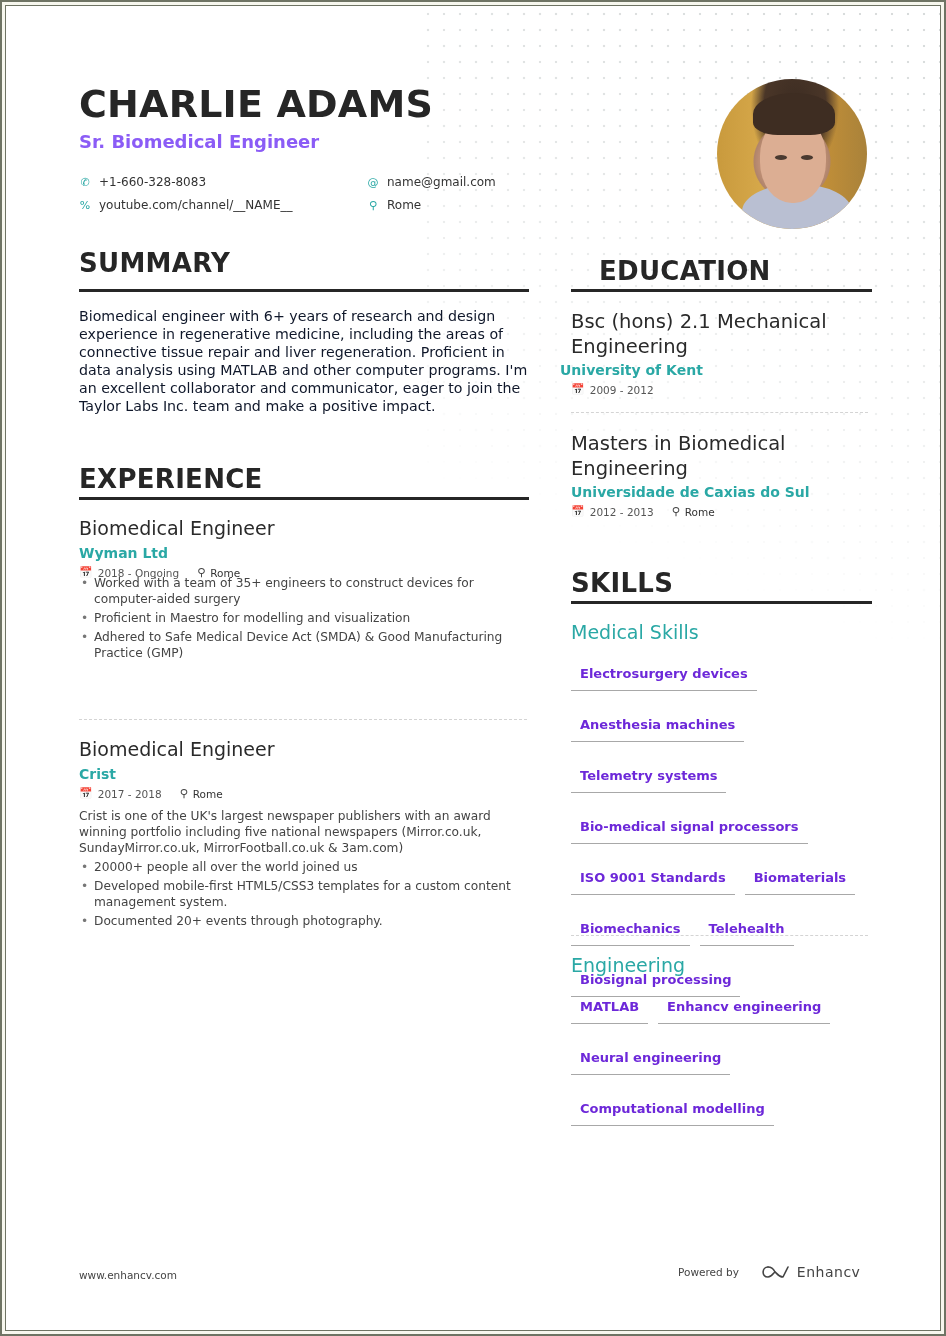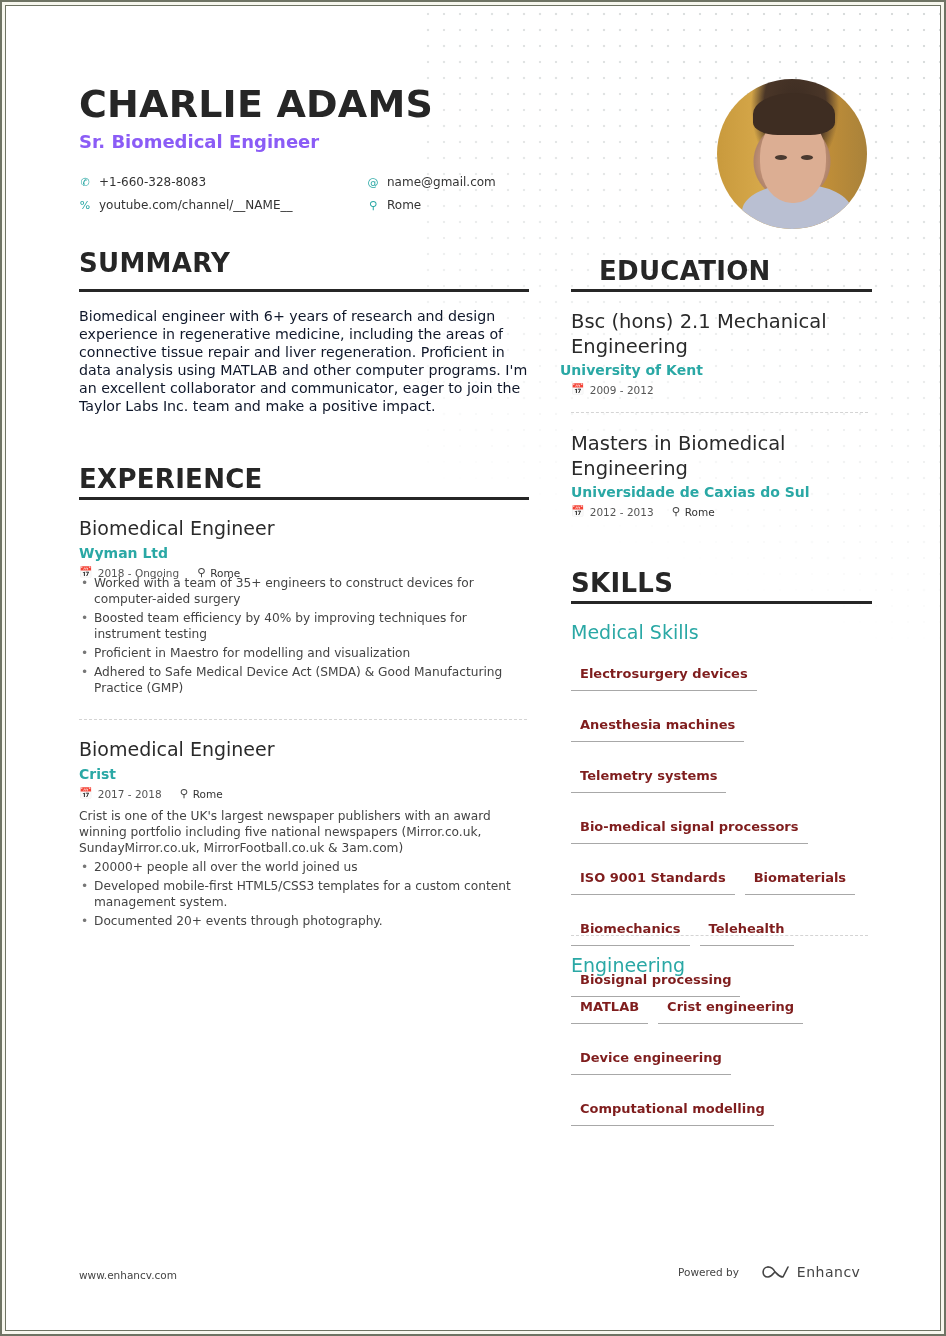--- a/index.html
+++ b/index.html
@@ -51,21 +51,21 @@
   .bullets li { position: relative; padding-left: 15px; margin-bottom: 3px; }
   .bullets li::before { content: "•"; position: absolute; left: 2px; top: 0; color: #777; }
   .desc { position: absolute; font-size: 12.2px; line-height: 16px; color: #444; font-family: "DejaVu Sans", sans-serif; }
 
   .dashed { position: absolute; height: 0; border-top: 1px dashed #d4d4d4; }
 
   .edu-title { position: absolute; font-size: 19.5px; line-height: 25px; color: #2a2a2a; font-family: "DejaVu Sans", sans-serif; width: 300px; }
 
   .skill-group { position: absolute; font-size: 19px; color: #2aa8a5; font-family: "DejaVu Sans", sans-serif; }
   .tags { position: absolute; display: flex; flex-wrap: wrap; column-gap: 10px; row-gap: 12px; width: 310px; }
-  .tag { font-size: 13px; font-weight: bold; color: #7f1d1d; padding: 0 9px 6px 9px; border-bottom: 1px solid #a8a8a8; font-family: "DejaVu Sans", sans-serif; line-height: 20px; white-space: nowrap; }
+  .tag { font-size: 13px; font-weight: bold; color: #6d28d9; padding: 0 9px 6px 9px; border-bottom: 1px solid #a8a8a8; font-family: "DejaVu Sans", sans-serif; line-height: 20px; white-space: nowrap; }
   .tags .break { flex-basis: 100%; height: 0; }
 
   .footer-left { position: absolute; left: 79px; top: 1269px; font-size: 10.5px; color: #444; font-family: "DejaVu Sans", sans-serif; }
   .footer-right { position: absolute; left: 678px; top: 1264px; display: flex; align-items: center; gap: 20px; font-family: "DejaVu Sans", sans-serif; }
   .footer-right .powered { font-size: 10.5px; color: #444; }
   .footer-right .brand { display: flex; align-items: center; gap: 6px; font-size: 14px; color: #444; letter-spacing: 0.5px; }
 </style>
 </head>
 <body>
 
@@ -114,21 +114,20 @@
   <div class="job-title" style="left:79px; top:517px;">Biomedical Engineer</div>
   <div class="company" style="left:79px; top:545px;">Wyman Ltd</div>
   <div class="meta" style="left:79px; top:566px;">
     <span class="cal">📅</span>
     <span>2018 - Ongoing</span>
     <span class="pin">⚲</span>
     <span class="loc">Rome</span>
   </div>
   <ul class="bullets" style="left:79px; top:575px; width:450px;">
     <li>Worked with a team of 35+ engineers to construct devices for computer-aided surgery</li>
-    <li>Boosted team efficiency by 40% by improving techniques for instrument testing</li>
     <li>Proficient in Maestro for modelling and visualization</li>
     <li>Adhered to Safe Medical Device Act (SMDA) &amp; Good Manufacturing Practice (GMP)</li>
   </ul>
   <div class="dashed" style="left:79px; top:719px; width:448px;"></div>
 
   <div class="job-title" style="left:79px; top:738px;">Biomedical Engineer</div>
   <div class="company" style="left:79px; top:766px;">Crist</div>
   <div class="meta" style="left:79px; top:787px;">
     <span class="cal">📅</span>
     <span>2017 - 2018</span>
@@ -181,23 +180,23 @@
     <span class="tag">Biomechanics</span>
     <span class="tag">Telehealth</span>
     <span class="break"></span>
     <span class="tag">Biosignal processing</span>
   </div>
   <div class="dashed" style="left:571px; top:935px; width:297px;"></div>
 
   <div class="skill-group" style="left:571px; top:954px;">Engineering</div>
   <div class="tags" style="left:571px; top:997px;">
     <span class="tag">MATLAB</span>
-    <span class="tag">Crist engineering</span>
-    <span class="break"></span>
-    <span class="tag">Device engineering</span>
+    <span class="tag">Enhancv engineering</span>
+    <span class="break"></span>
+    <span class="tag">Neural engineering</span>
     <span class="break"></span>
     <span class="tag">Computational modelling</span>
   </div>
 
   <div class="footer-left">www.enhancv.com</div>
   <div class="footer-right">
     <span class="powered">Powered by</span>
     <span class="brand">
       <svg width="32" height="16" viewBox="0 0 32 16">
         <path d="M9 3 C3 3 2 13 9 13 C13 13 15 8 16 8 C17 8 19 13 24 13 L29 3" fill="none" stroke="#444" stroke-width="1.6" stroke-linecap="round" stroke-linejoin="round"></path>

